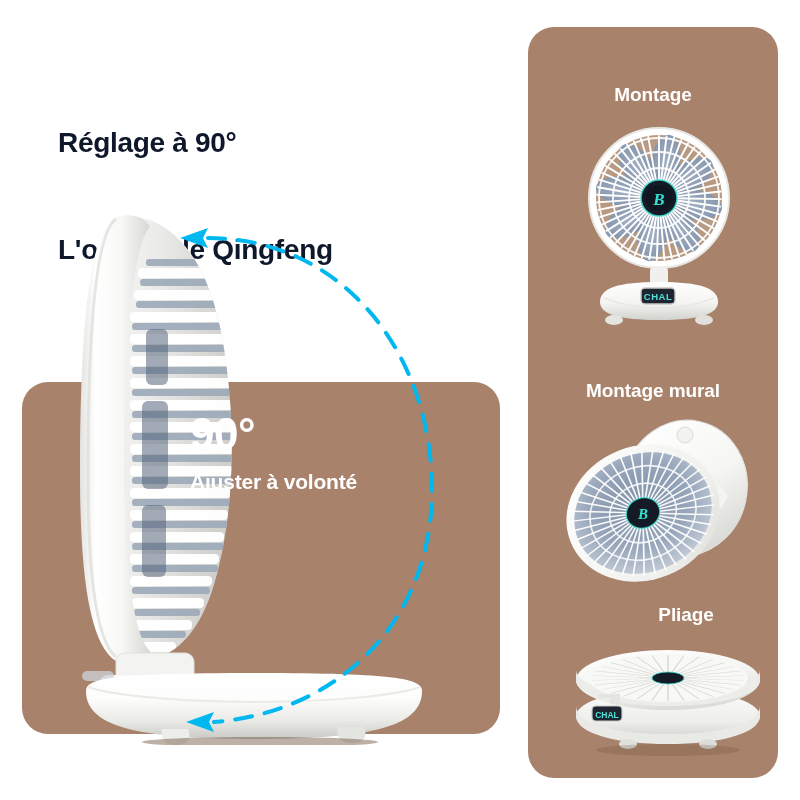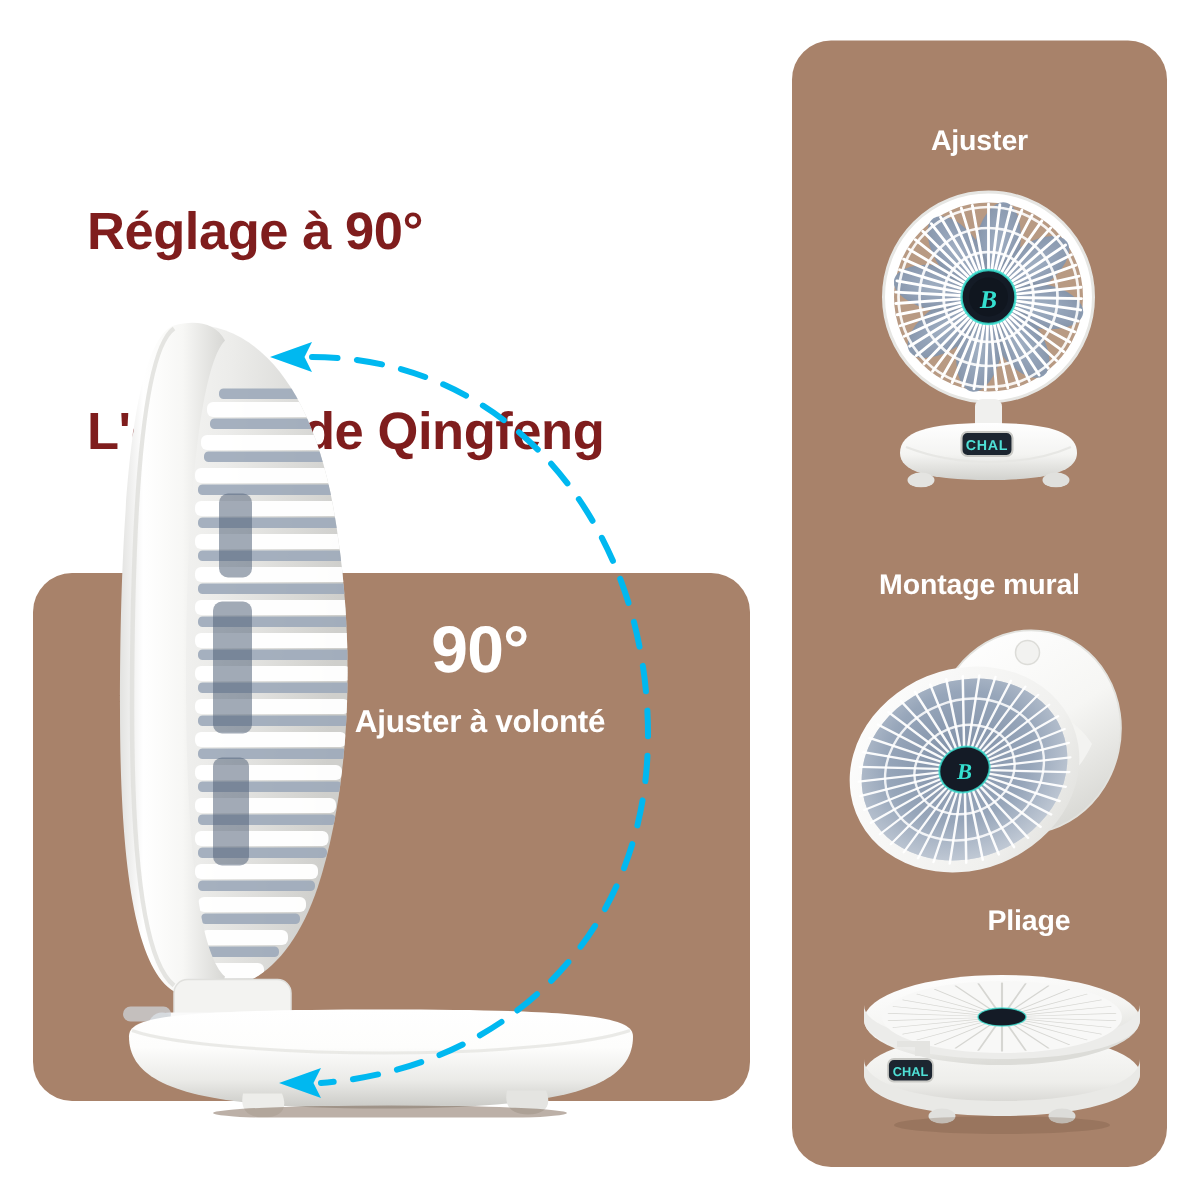--- a/index.html
+++ b/index.html
@@ -20,24 +20,24 @@
     left: 0; top: 0;
     width: 800px;
     height: 800px;
     background: #ffffff;
   }
 
   
   .headline {
     position: absolute;
     left: 58px;
-    top: 44px;
+    top: 54px;
     width: 470px;
-    color: #7f1d1d;
-    font-size: 35px;
+    color: #0f172a;
+    font-size: 28px;
     font-weight: bold;
     line-height: 1.27;
     letter-spacing: -0.3px;
     white-space: pre;
   }
   .headline .l1 { display: block; }
   .headline .l2 { display: block; }
 
   
   .left-card {
@@ -60,21 +60,20 @@
     background: #a8826a;
     border-radius: 26px;
   }
 
   
   .angle-block {
     position: absolute;
     left: 190px;
     top: 412px;
     width: 260px;
-    text-align: center;
     color: #ffffff;
     pointer-events: none;
   }
   .angle-value {
     font-size: 44px;
     font-weight: bold;
     line-height: 1;
     letter-spacing: -0.5px;
   }
   .angle-sub {
@@ -254,21 +253,21 @@
 
       <path d="M146 522 L 174 512 L 169 522 L 174 532 Z" fill="#00b8f0"></path>
     </svg>
   </div>
 
   <div class="angle-block">
     <div class="angle-value">90°</div>
     <div class="angle-sub">Ajuster à volonté</div>
   </div>
 
-  <div class="panel-label lbl-desk">Ajuster</div>
+  <div class="panel-label lbl-desk">Montage</div>
   <div class="panel-label lbl-wall">Montage mural</div>
   <div class="panel-label lbl-fold">Pliage</div>
 
   <div class="art art-desk">
     <svg width="142" height="205" viewBox="0 0 142 205">
       <defs>
         <radialGradient id="deskInner" cx="50%" cy="45%" r="55%">
           <stop offset="0%" stop-color="#9fb0c6"></stop>
           <stop offset="70%" stop-color="#8a9cb4"></stop>
           <stop offset="100%" stop-color="#7f8fa6"></stop>

